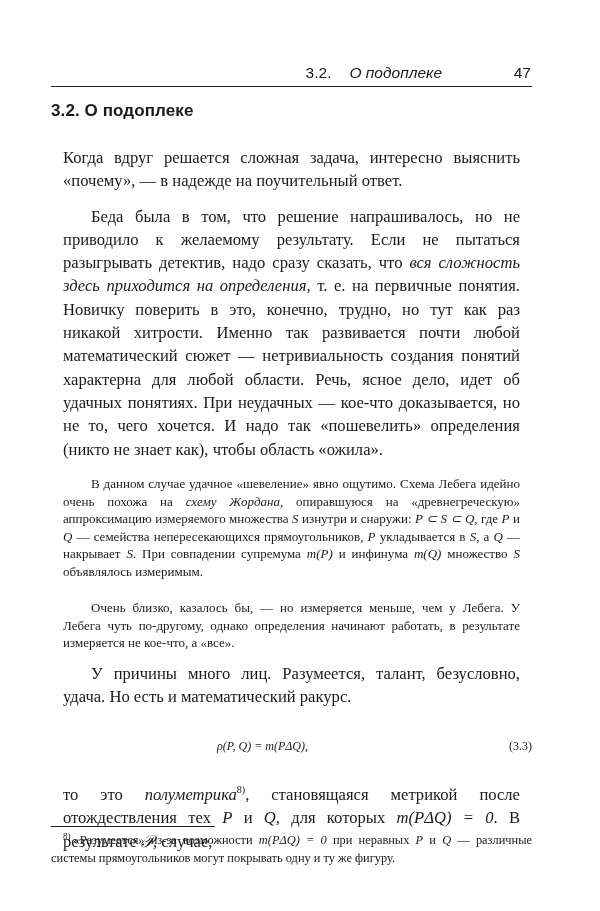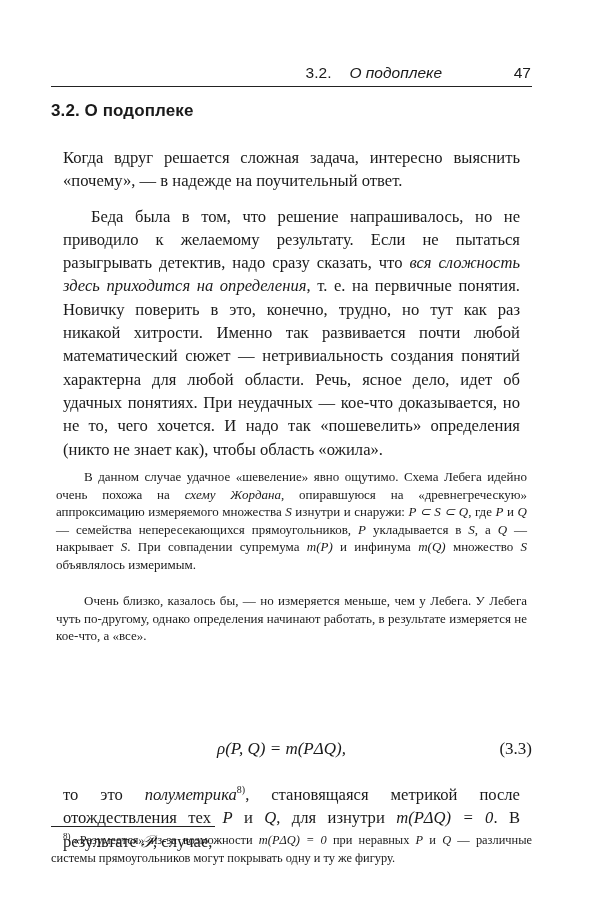--- a/index.html
+++ b/index.html
@@ -24,27 +24,27 @@
     font-family: "Liberation Serif", serif; font-size: 16.6px; line-height: 23.3px;
     text-align: justify; text-align-last: left;
   }
   .body-text p { margin: 12px; }
   .indent { text-indent: 28px; }
   .small-text {
     position: absolute; left: 0; width: 481px;
     font-family: "Liberation Serif", serif; font-size: 13px; line-height: 17.6px;
     text-align: justify; text-align-last: left;
   }
-  .small-text p { margin: 5px; }
+  .small-text p { margin: 12px; }
   .small-indent { text-indent: 28px; }
   i.m, span.m { font-family: "Liberation Serif", serif; font-style: italic; }
   .emph { font-style: italic; }
   .equation {
     position: absolute; left: 0; width: 481px; top: 739px; height: 26px;
-    font-family: "Liberation Serif", serif; font-size: 17px;
+    font-family: "Liberation Serif", serif; font-size: 12px;
   }
   .equation .eq-body { position: absolute; left: 166px; top: 0; }
   .equation .eq-num { position: absolute; right: 0; top: 0; }
   sup.fnref { font-size: 10px; vertical-align: 7px; line-height: 0; }
   .footnote-rule { position: absolute; left: 0; top: 826px; width: 164px; border-top: 1px solid #222; }
   .footnote {
     position: absolute; left: 0; top: 832px; width: 481px;
     font-family: "Liberation Serif", serif; font-size: 12.4px; line-height: 17.5px;
     text-align: justify; text-align-last: left;
   }
@@ -70,29 +70,30 @@
 
   <div class="small-text" style="top:463px;">
     <p class="small-indent"><span>В данном случае удачное «шевеление» явно ощутимо. Схема Лебега идейно очень похожа на </span><span class="emph">схему Жордана</span><span>, опиравшуюся на «древнегреческую» аппроксимацию измеряемого множества </span><span class="m">S</span><span> изнутри и снаружи: </span><span class="m">P ⊂ S ⊂ Q</span><span>, где </span><span class="m">P</span><span> и </span><span class="m">Q</span><span> — семейства непересекающихся прямоугольников, </span><span class="m">P</span><span> укладывается в </span><span class="m">S</span><span>, а </span><span class="m">Q</span><span> — накрывает </span><span class="m">S</span><span>. При совпадении супремума </span><span class="m">m(P)</span><span> и инфинума </span><span class="m">m(Q)</span><span> множество </span><span class="m">S</span><span> объявлялось измеримым.</span></p>
   </div>
 
   <div class="small-text" style="top:587px;">
     <p class="small-indent">Очень близко, казалось бы, — но измеряется меньше, чем у Лебега. У Лебега чуть по-другому, однако определения начинают работать, в результате измеряется не кое-что, а «все».</p>
   </div>
 
   <div class="body-text" style="top:650px;">
+    <p class="indent">У причины много лиц. Разумеется, талант, безусловно, удача. Но есть и математический ракурс.</p>
   </div>
 
   <div class="equation">
     <span class="eq-body m">ρ(P, Q) = m(PΔQ),</span>
     <span class="eq-num">(3.3)</span>
   </div>
 
   <div class="body-text" style="top:771px;">
-    <p><span>то это </span><span class="emph">полуметрика</span><sup class="fnref">8)</sup><span>, становящаяся метрикой после отождествления тех </span><span class="m">P</span><span> и </span><span class="m">Q</span><span>, для изнутри </span><span class="m">m(PΔQ) = 0</span><span>. В результате </span><span class="script">𝒫</span><span>, случае,</span></p>
+    <p><span>то это </span><span class="emph">полуметрика</span><sup class="fnref">8)</sup><span>, становящаяся метрикой после отождествления тех </span><span class="m">P</span><span> и </span><span class="m">Q</span><span>, для которых </span><span class="m">m(PΔQ) = 0</span><span>. В результате </span><span class="script">𝒫</span><span>, случае,</span></p>
   </div>
 
   <div class="footnote-rule"></div>
 
   <div class="footnote">
     <span class="fn-mark">8)</span><span>«Разумеется» из-за возможности </span><span class="m">m(PΔQ) = 0</span><span> при неравных </span><span class="m">P</span><span> и </span><span class="m">Q</span><span> — различные системы прямоугольников могут покрывать одну и ту же фигуру.</span>
   </div>
 
 </div>
 

